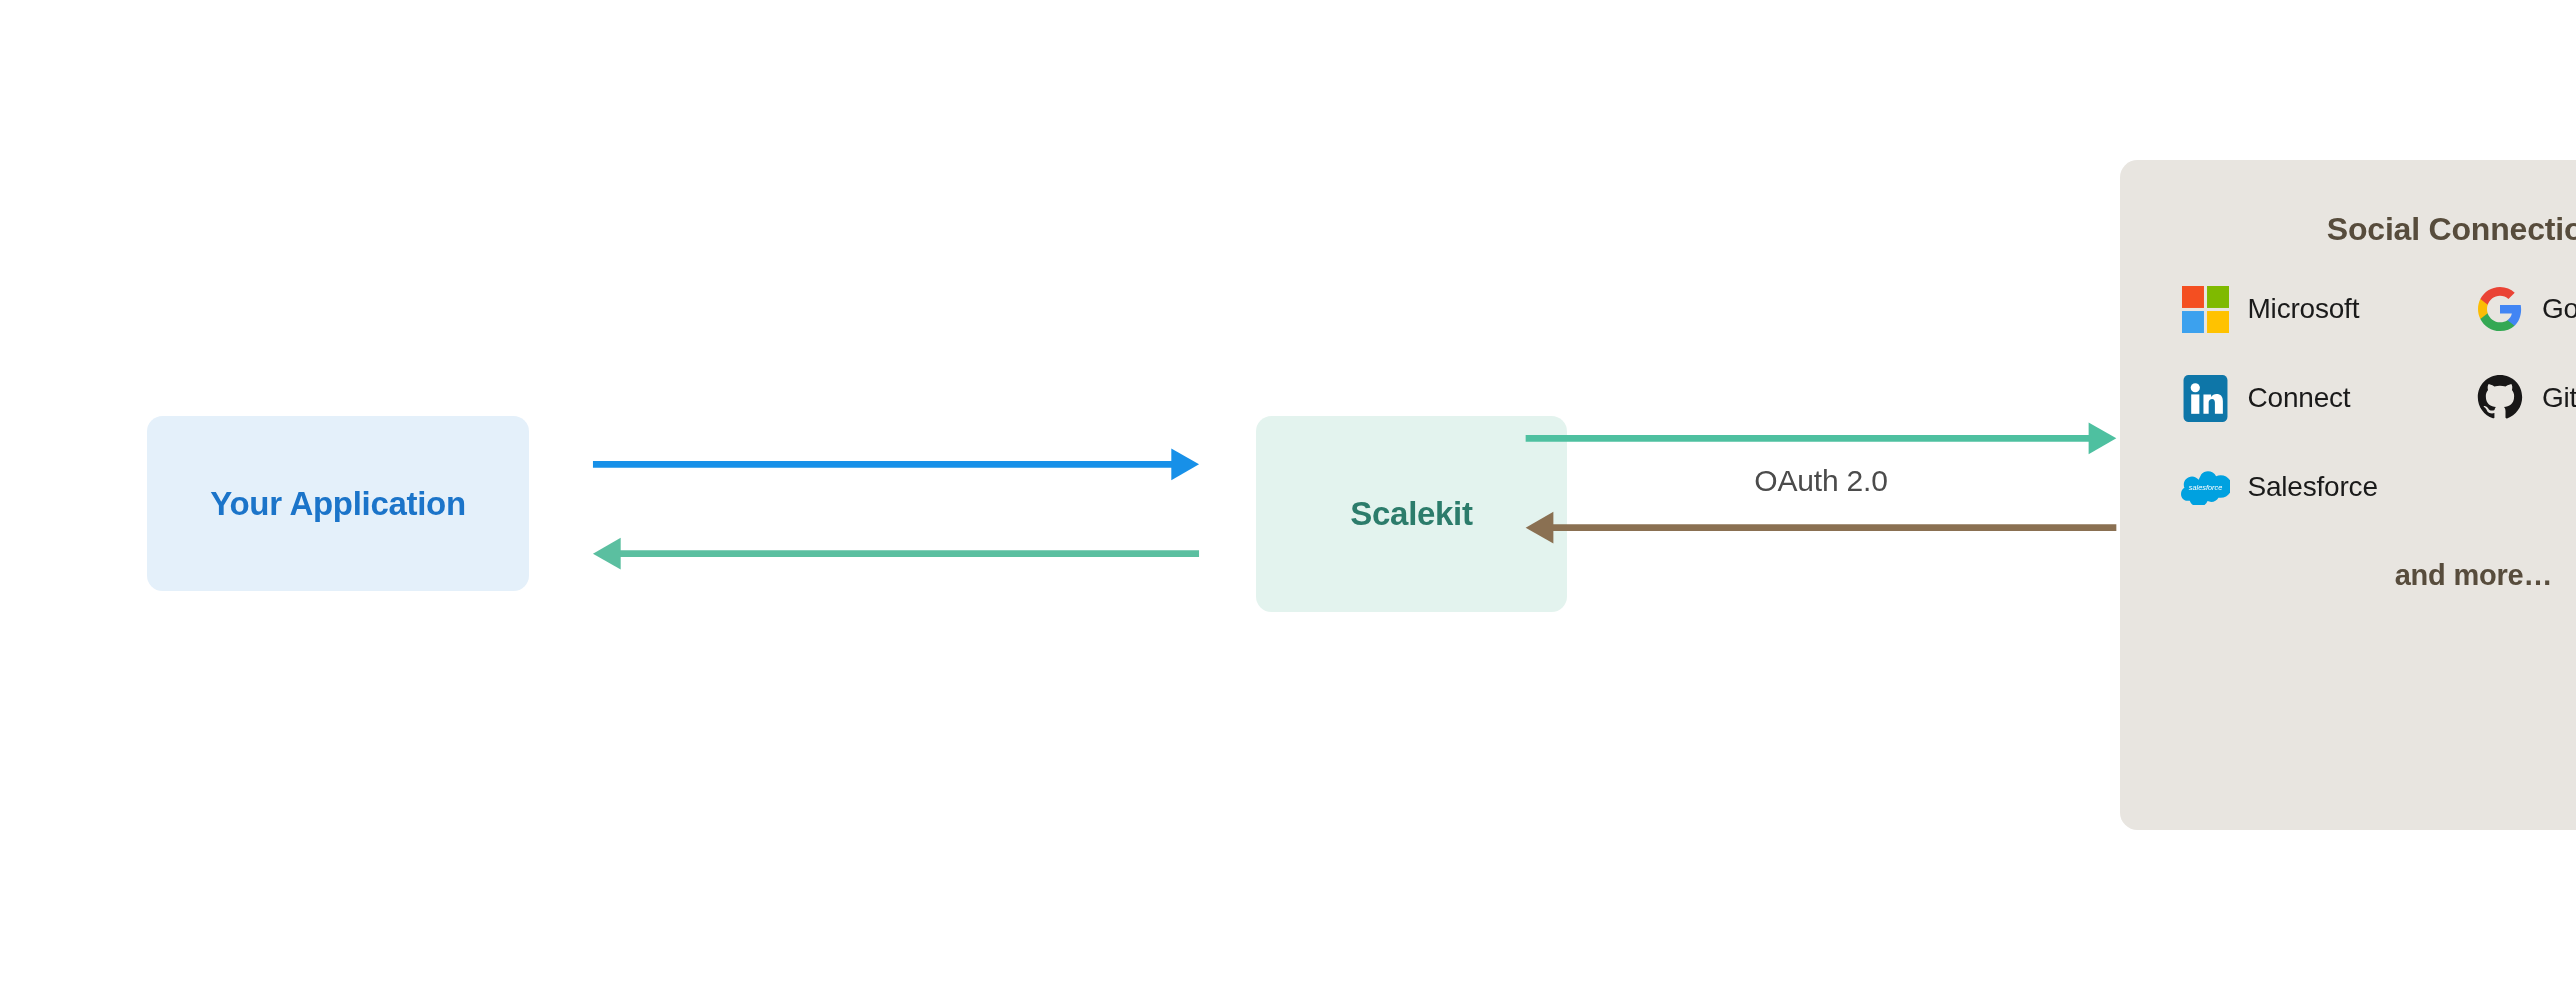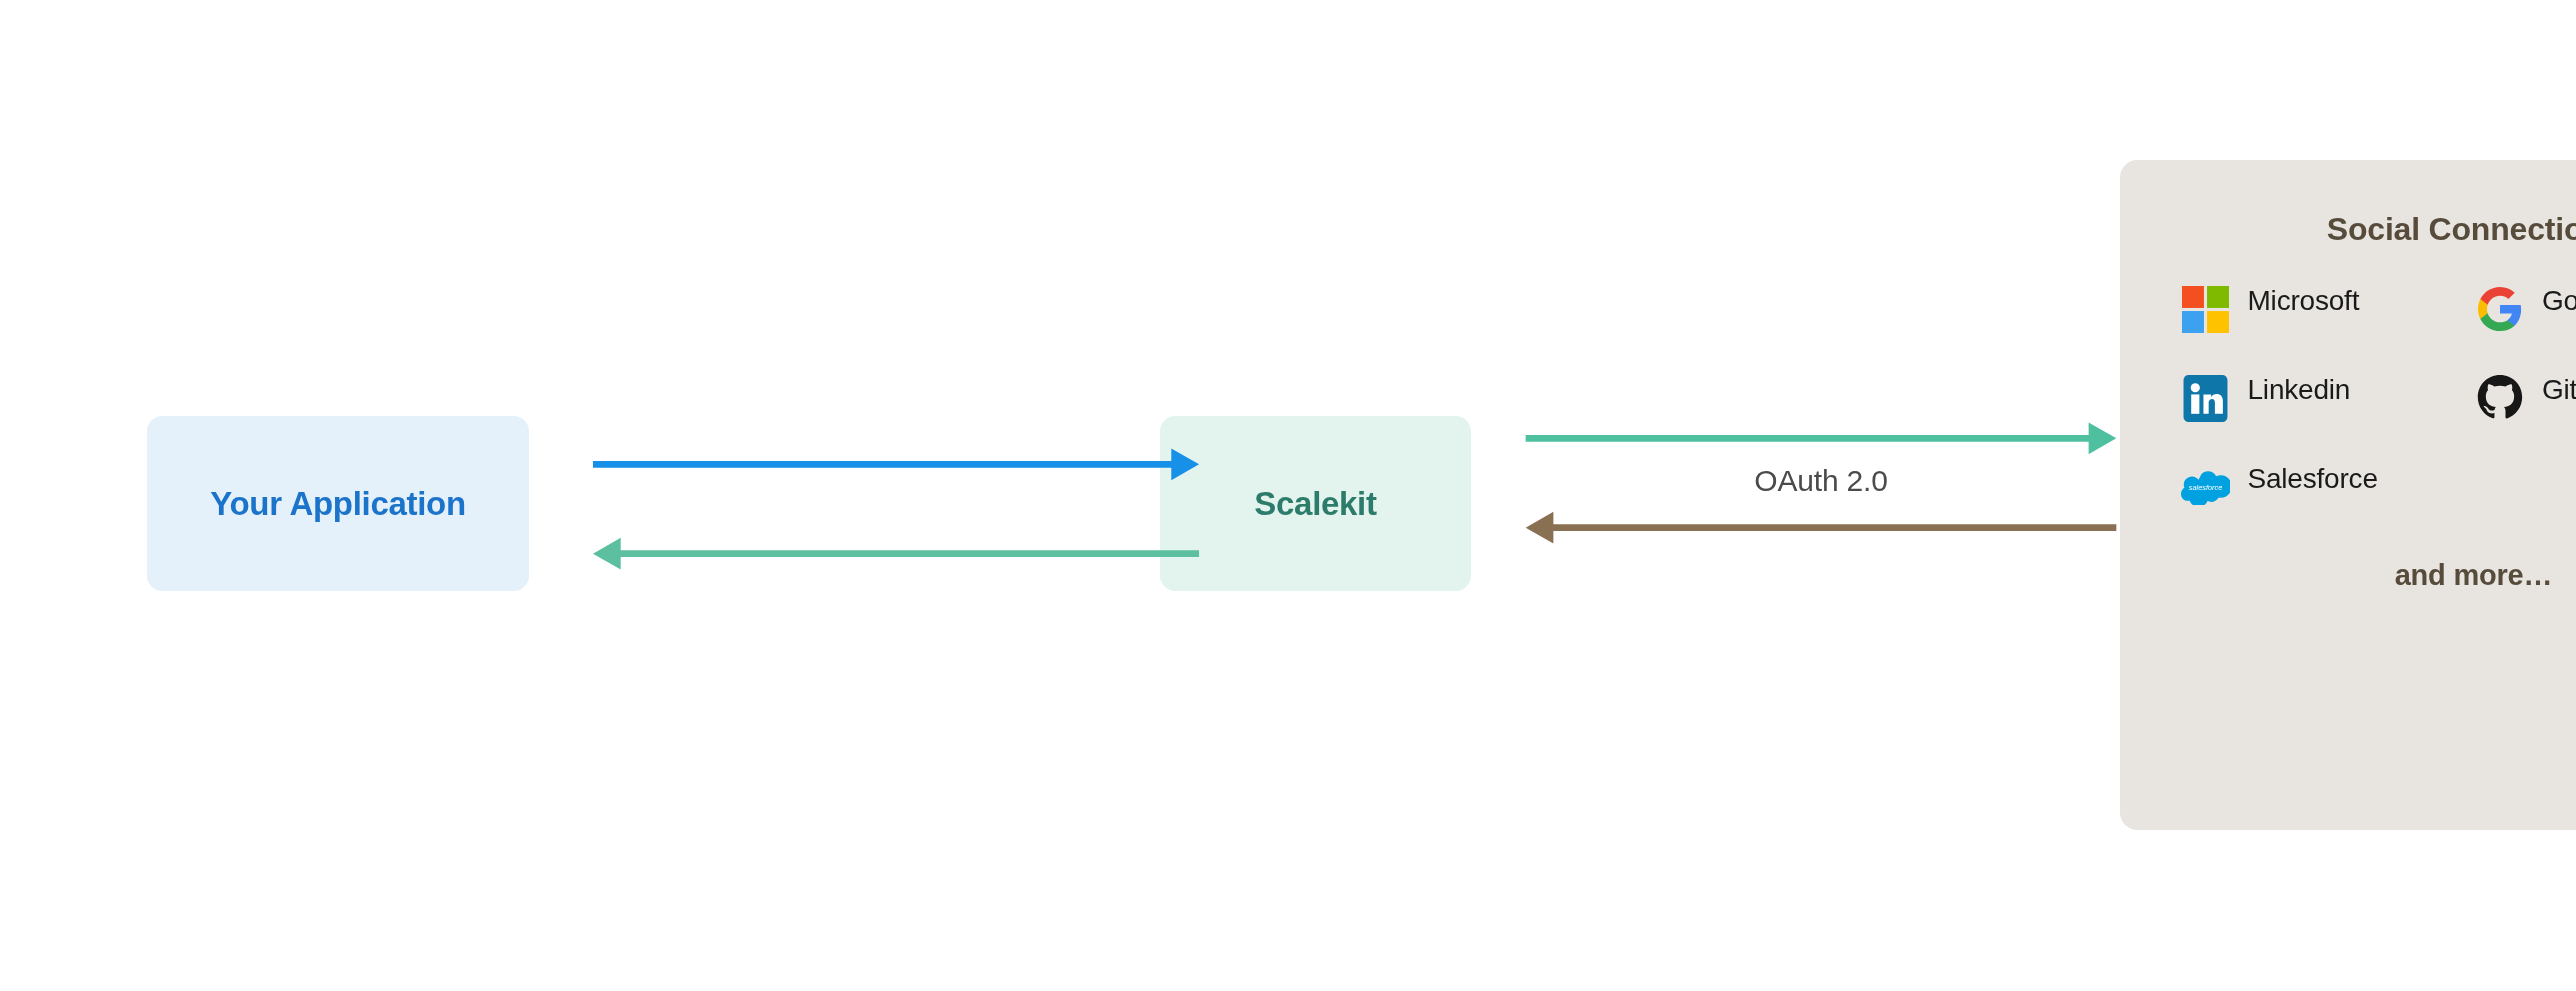--- a/index.html
+++ b/index.html
@@ -24,21 +24,21 @@
     white-space:nowrap;
   }
 
   #app-node{
     left:147px;top:416px;width:382px;height:175px;
     background:#E4F0FA;
   }
   #app-node .node-label{font-size:33px;color:#1B74C9;}
 
   #scalekit-node{
-    left:1160px;top:416px;width:311px;height:175px;
+    left:1256px;top:416px;width:311px;height:196px;
     background:#E3F3EE;
   }
   #scalekit-node .node-label{font-size:33px;color:#2C7C6B;}
 
   
   .flow{position:absolute;}
   .flow svg{display:block;overflow:visible;}
   .flow-label{
     position:absolute;
     text-align:center;
@@ -73,21 +73,21 @@
   }
   #provider-grid{
     margin-top:37px;
     display:grid;
     grid-template-columns:1fr 1fr;
     row-gap:40px;
     padding:0 57px 0 61px;
     box-sizing:border-box;
   }
   .provider{
-    display:flex;gap:17.5px;
+    display:flex;align-items:center;gap:17.5px;
   }
   .provider .logo{
     width:49px;height:49px;
     flex:0 0 49px;
     display:flex;align-items:center;justify-content:center;
   }
   .provider .logo svg{display:block;}
   .provider .pname{
     font-size:28px;color:#1A1A1A;white-space:nowrap;letter-spacing:-0.2px;
   }
@@ -172,21 +172,21 @@
 
       <div class="provider">
         <span class="logo">
           <svg width="47" height="47" viewBox="0 0 92 92">
             <rect x="3" y="0" width="86" height="92" rx="10" fill="#0E76A8"></rect>
             <circle cx="26" cy="25" r="9" fill="#ffffff"></circle>
             <rect x="18" y="38" width="16" height="38" fill="#ffffff"></rect>
             <path fill="#ffffff" d="M42 38h15v5.2c2.3-3.6 6-5.9 10.6-5.9 8 0 12.4 5 12.4 14.1V76H64.4V54.2c0-4.6-1.7-7.4-5.6-7.4-3.4 0-5.3 2.3-6.2 4.5-.3.8-.4 1.9-.4 3V76H42V38z"></path>
           </svg>
         </span>
-        <span class="pname">Linkedin</span>
+        <span class="pname">Connect</span>
       </div>
 
       <div class="provider">
         <span class="logo">
           <svg width="48" height="48" viewBox="0 0 24 24">
             <path fill="#181717" d="M12 .5C5.73.5.9 5.34.9 11.6c0 4.9 3.17 9.06 7.57 10.53.55.1.76-.24.76-.53 0-.26-.01-1.13-.02-2.05-3.08.67-3.73-1.3-3.73-1.3-.5-1.29-1.23-1.63-1.23-1.63-1.01-.69.08-.67.08-.67 1.11.08 1.7 1.14 1.7 1.14.99 1.7 2.6 1.21 3.23.92.1-.72.39-1.21.7-1.49-2.46-.28-5.05-1.23-5.05-5.48 0-1.21.43-2.2 1.14-2.98-.11-.28-.49-1.41.11-2.93 0 0 .93-.3 3.05 1.14a10.5 10.5 0 0 1 5.56 0c2.12-1.44 3.05-1.14 3.05-1.14.6 1.52.22 2.65.11 2.93.71.78 1.14 1.77 1.14 2.98 0 4.26-2.6 5.2-5.07 5.47.4.35.76 1.03.76 2.08 0 1.5-.01 2.71-.01 3.08 0 .3.2.64.77.53 4.39-1.47 7.56-5.63 7.56-10.53C23.1 5.34 18.27.5 12 .5z"></path>
           </svg>
         </span>
         <span class="pname">Github</span>
       </div>

